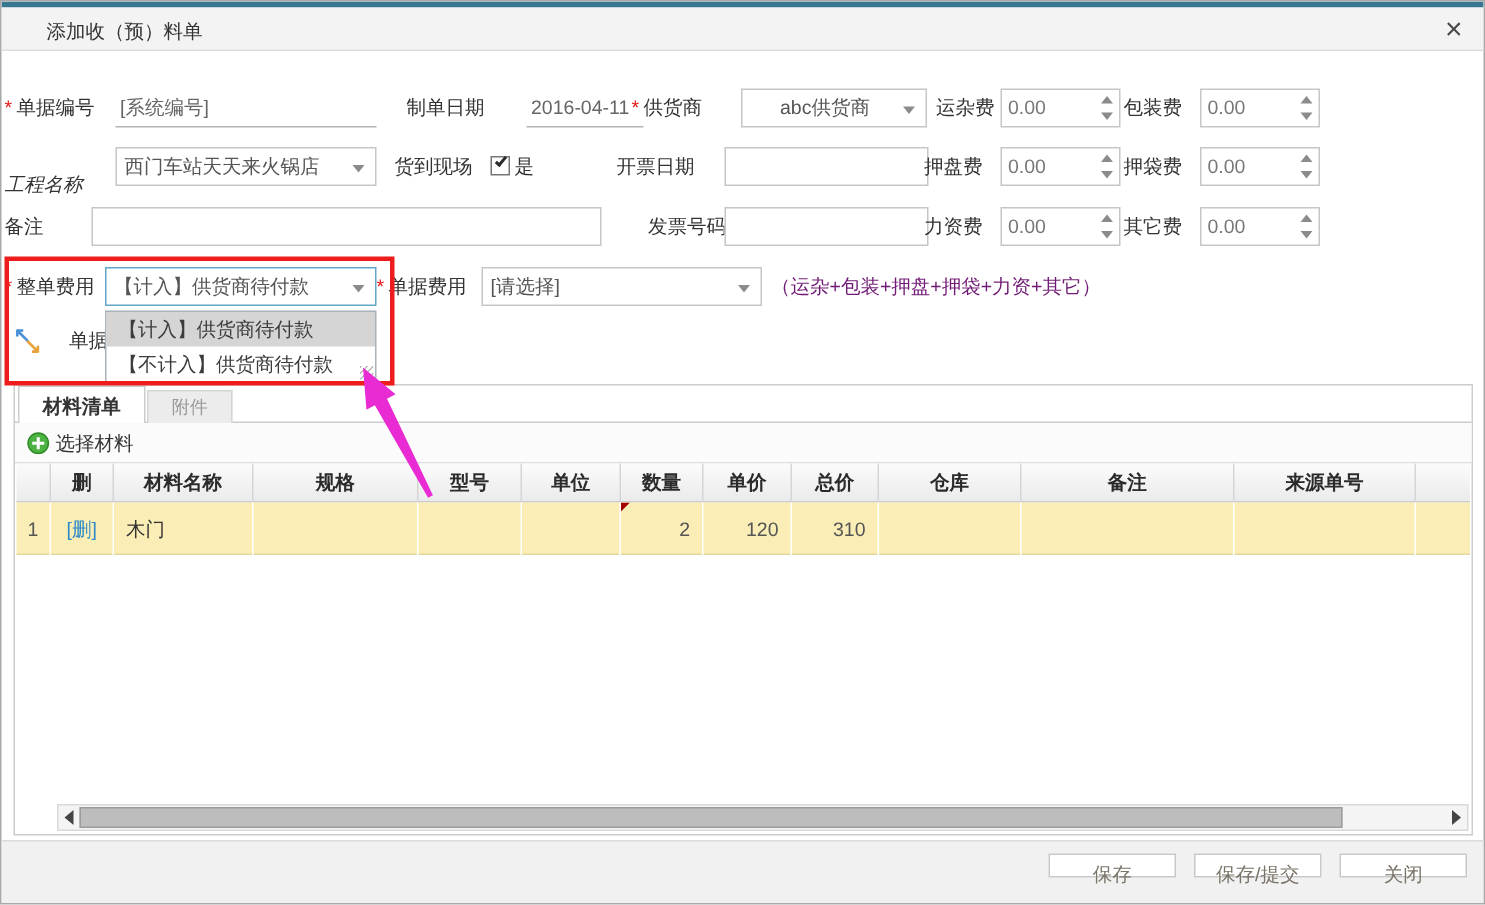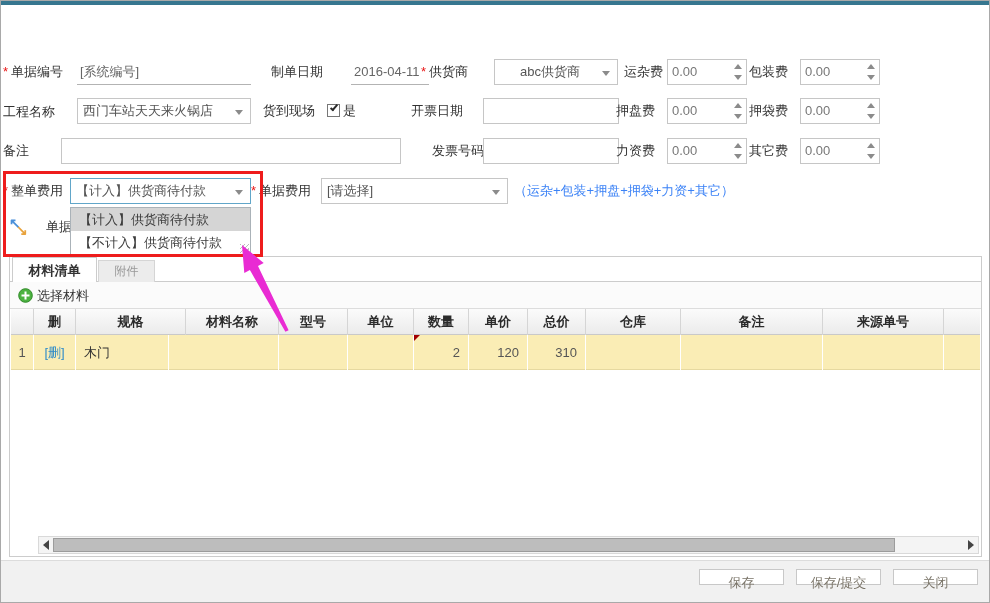--- a/index.html
+++ b/index.html
@@ -20,21 +20,21 @@
   .sel-arrow { position:absolute; right:7px; top:11px; width:0; height:0; border-left:4px solid transparent; border-right:4px solid transparent; border-top:5px solid #8b8b8b; }
   .spin { position:absolute; height:26px; border:1px solid #c6c6c6; background:#fff; }
   .spin-val { position:absolute; left:4px; top:0; line-height:24px; color:#777; }
   .spin-btns { position:absolute; right:4px; top:0; width:12px; height:24px; cursor:pointer; }
   .spin-up { position:absolute; right:0; top:4px; width:0; height:0; border-left:4px solid transparent; border-right:4px solid transparent; border-bottom:5px solid #8b8b8b; }
   .spin-dn { position:absolute; right:0; bottom:4px; width:0; height:0; border-left:4px solid transparent; border-right:4px solid transparent; border-top:5px solid #8b8b8b; }
 
   .chk { position:absolute; width:13px; height:13px; border:1px solid #777; background:#fff; cursor:pointer; }
   .chk-mark { position:absolute; left:2px; top:0px; width:8px; height:4px; border-left:2px solid #2a2a2a; border-bottom:2px solid #2a2a2a; transform:rotate(-50deg); }
 
-  .hint-text { position:absolute; height:26px; line-height:26px; color:#3b82f6; }
+  .hint-text { position:absolute; height:26px; line-height:26px; color:#701a75; }
 
   .dd-list { position:absolute; left:69px; top:206px; width:181px; background:#fff; border:1px solid #aab2b8; z-index:30; }
   .dd-item { height:23px; line-height:23px; padding-left:8px; color:#3c3c3c; cursor:pointer; white-space:nowrap; }
   .dd-item.selected { background:#d5d5d5; }
   .dd-grip { position:absolute; right:1px; bottom:1px; width:9px; height:9px; background:repeating-linear-gradient(135deg,#bbb 0 1px,transparent 1px 3px); }
 
   .hl-rect { position:absolute; left:2px; top:170px; width:260px; height:86px; border:3px solid #ee1c1c; z-index:40; pointer-events:none; }
   .annot-svg { position:absolute; left:0; top:0; width:990px; height:603px; z-index:50; pointer-events:none; }
 
   .swap-icon { position:absolute; left:8px; top:216px; width:22px; height:22px; }
@@ -64,20 +64,24 @@
   .hs-thumb { position:absolute; left:14px; top:1px; width:842px; height:14px; background:#bdbdbd; border:1px solid #9c9c9c; cursor:pointer; }
 
   .footer { position:absolute; left:0; top:559px; right:0; height:44px; background:#f1f1f1; border-top:1px solid #dcdcdc; }
   .f-btn { position:absolute; top:8px; width:85px; height:16px; background:#fff; border:1px solid #c8c8c8; border-radius:0; text-align:center; line-height:25px; color:#7a7468; cursor:pointer; }
 </style>
 </head>
 <body>
 
 <div class="dialog">
   <div class="top-strip"></div>
+  <div class="titlebar">
+    <span class="title">添加收（预）料单</span>
+    <span class="close-x">×</span>
+  </div>
 
   <span class="lbl" style="left:2px;top:58px;width:70px;"><i class="req">*</i><span>单据编号</span></span>
   <div class="u-input" style="left:76px;top:58px;width:174px;"><span>[系统编号]</span></div>
 
   <span class="lbl" style="left:270px;top:58px;width:75px;">制单日期</span>
   <div class="u-input" style="left:350px;top:58px;width:78px;"><span>2016-04-11</span></div>
 
   <span class="lbl" style="left:420px;top:58px;width:69px;"><i class="req">*</i><span>供货商</span></span>
   <div class="sel" style="left:493px;top:58px;width:124px;padding-left:25px;"><span>abc供货商</span><span class="sel-arrow"></span></div>
 
@@ -92,21 +96,21 @@
 
   <span class="lbl" style="left:748px;top:58px;width:47px;">包装费</span>
   <div class="spin" style="left:799px;top:58px;width:80px;">
       <span class="spin-val">0.00</span>
       <span class="spin-btns">
         <i class="spin-up"></i>
         <i class="spin-dn"></i>
       </span>
     </div>
 
-  <span class="lbl" style="left:2px;top:98px;width:70px;">工程名称</span>
+  <span class="lbl" style="left:2px;top:109px;width:70px;font-style:italic;">工程名称</span>
   <div class="sel" style="left:76px;top:97px;width:174px;"><span>西门车站天天来火锅店</span><span class="sel-arrow"></span></div>
 
   <span class="lbl" style="left:262px;top:97px;width:60px;">货到现场</span>
   <span class="chk" style="left:326px;top:103px;">
       <i class="chk-mark"></i>
     </span>
   <span class="lbl" style="left:342px;top:97px;width:20px;text-align:left;">是</span>
 
   <span class="lbl" style="left:410px;top:97px;width:68px;">开票日期</span>
   <div class="b-input" style="left:482px;top:97px;width:136px;"><span></span></div>
@@ -185,22 +189,22 @@
             <rect x="6.5" y="3.5" width="2" height="8" fill="#fff"></rect>
             <rect x="3.5" y="6.5" width="8" height="2" fill="#fff"></rect>
           </svg>
         <span>选择材料</span>
       </span>
     </div>
 
     <div class="thead">
       <div class="th" style="width:23px;"></div>
       <div class="th" style="width:42px;">删</div>
+      <div class="th" style="width:93px;">材料名称</div>
       <div class="th" style="width:110px;">规格</div>
-      <div class="th" style="width:93px;">材料名称</div>
       <div class="th" style="width:69px;">型号</div>
       <div class="th" style="width:66px;">单位</div>
       <div class="th" style="width:55px;">数量</div>
       <div class="th" style="width:59px;">单价</div>
       <div class="th" style="width:58px;">总价</div>
       <div class="th" style="width:95px;">仓库</div>
       <div class="th" style="width:142px;">备注</div>
       <div class="th" style="width:121px;">来源单号</div>
       <div class="th" style="flex:1;border-right:none;"></div>
     </div>

